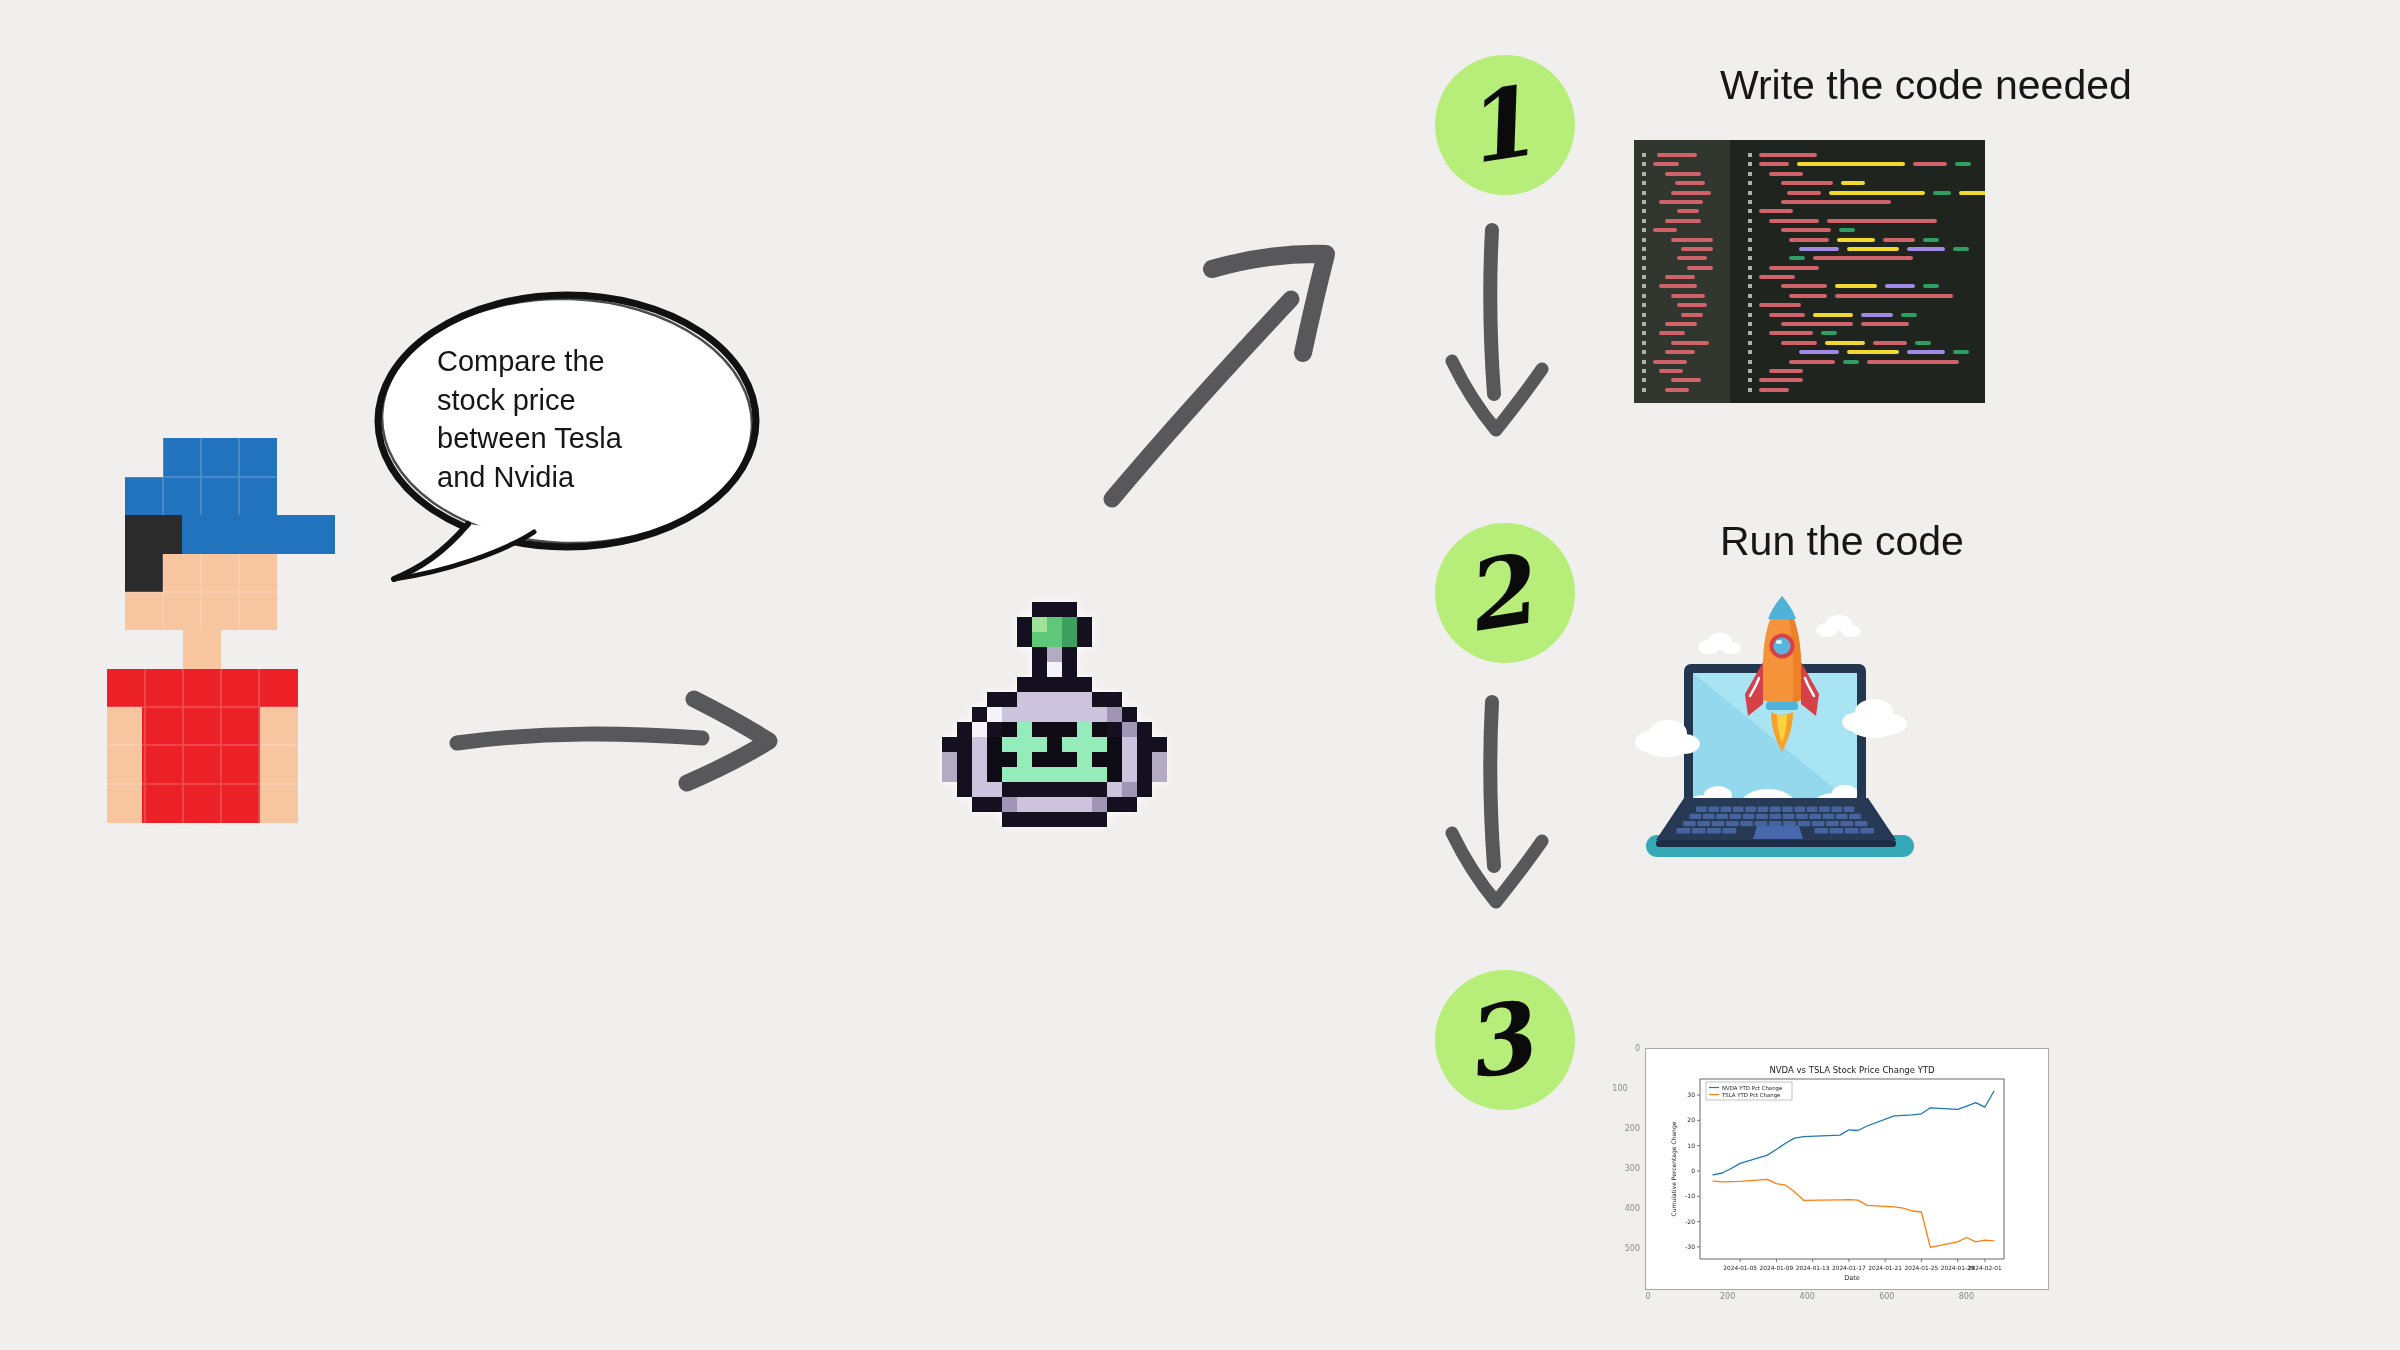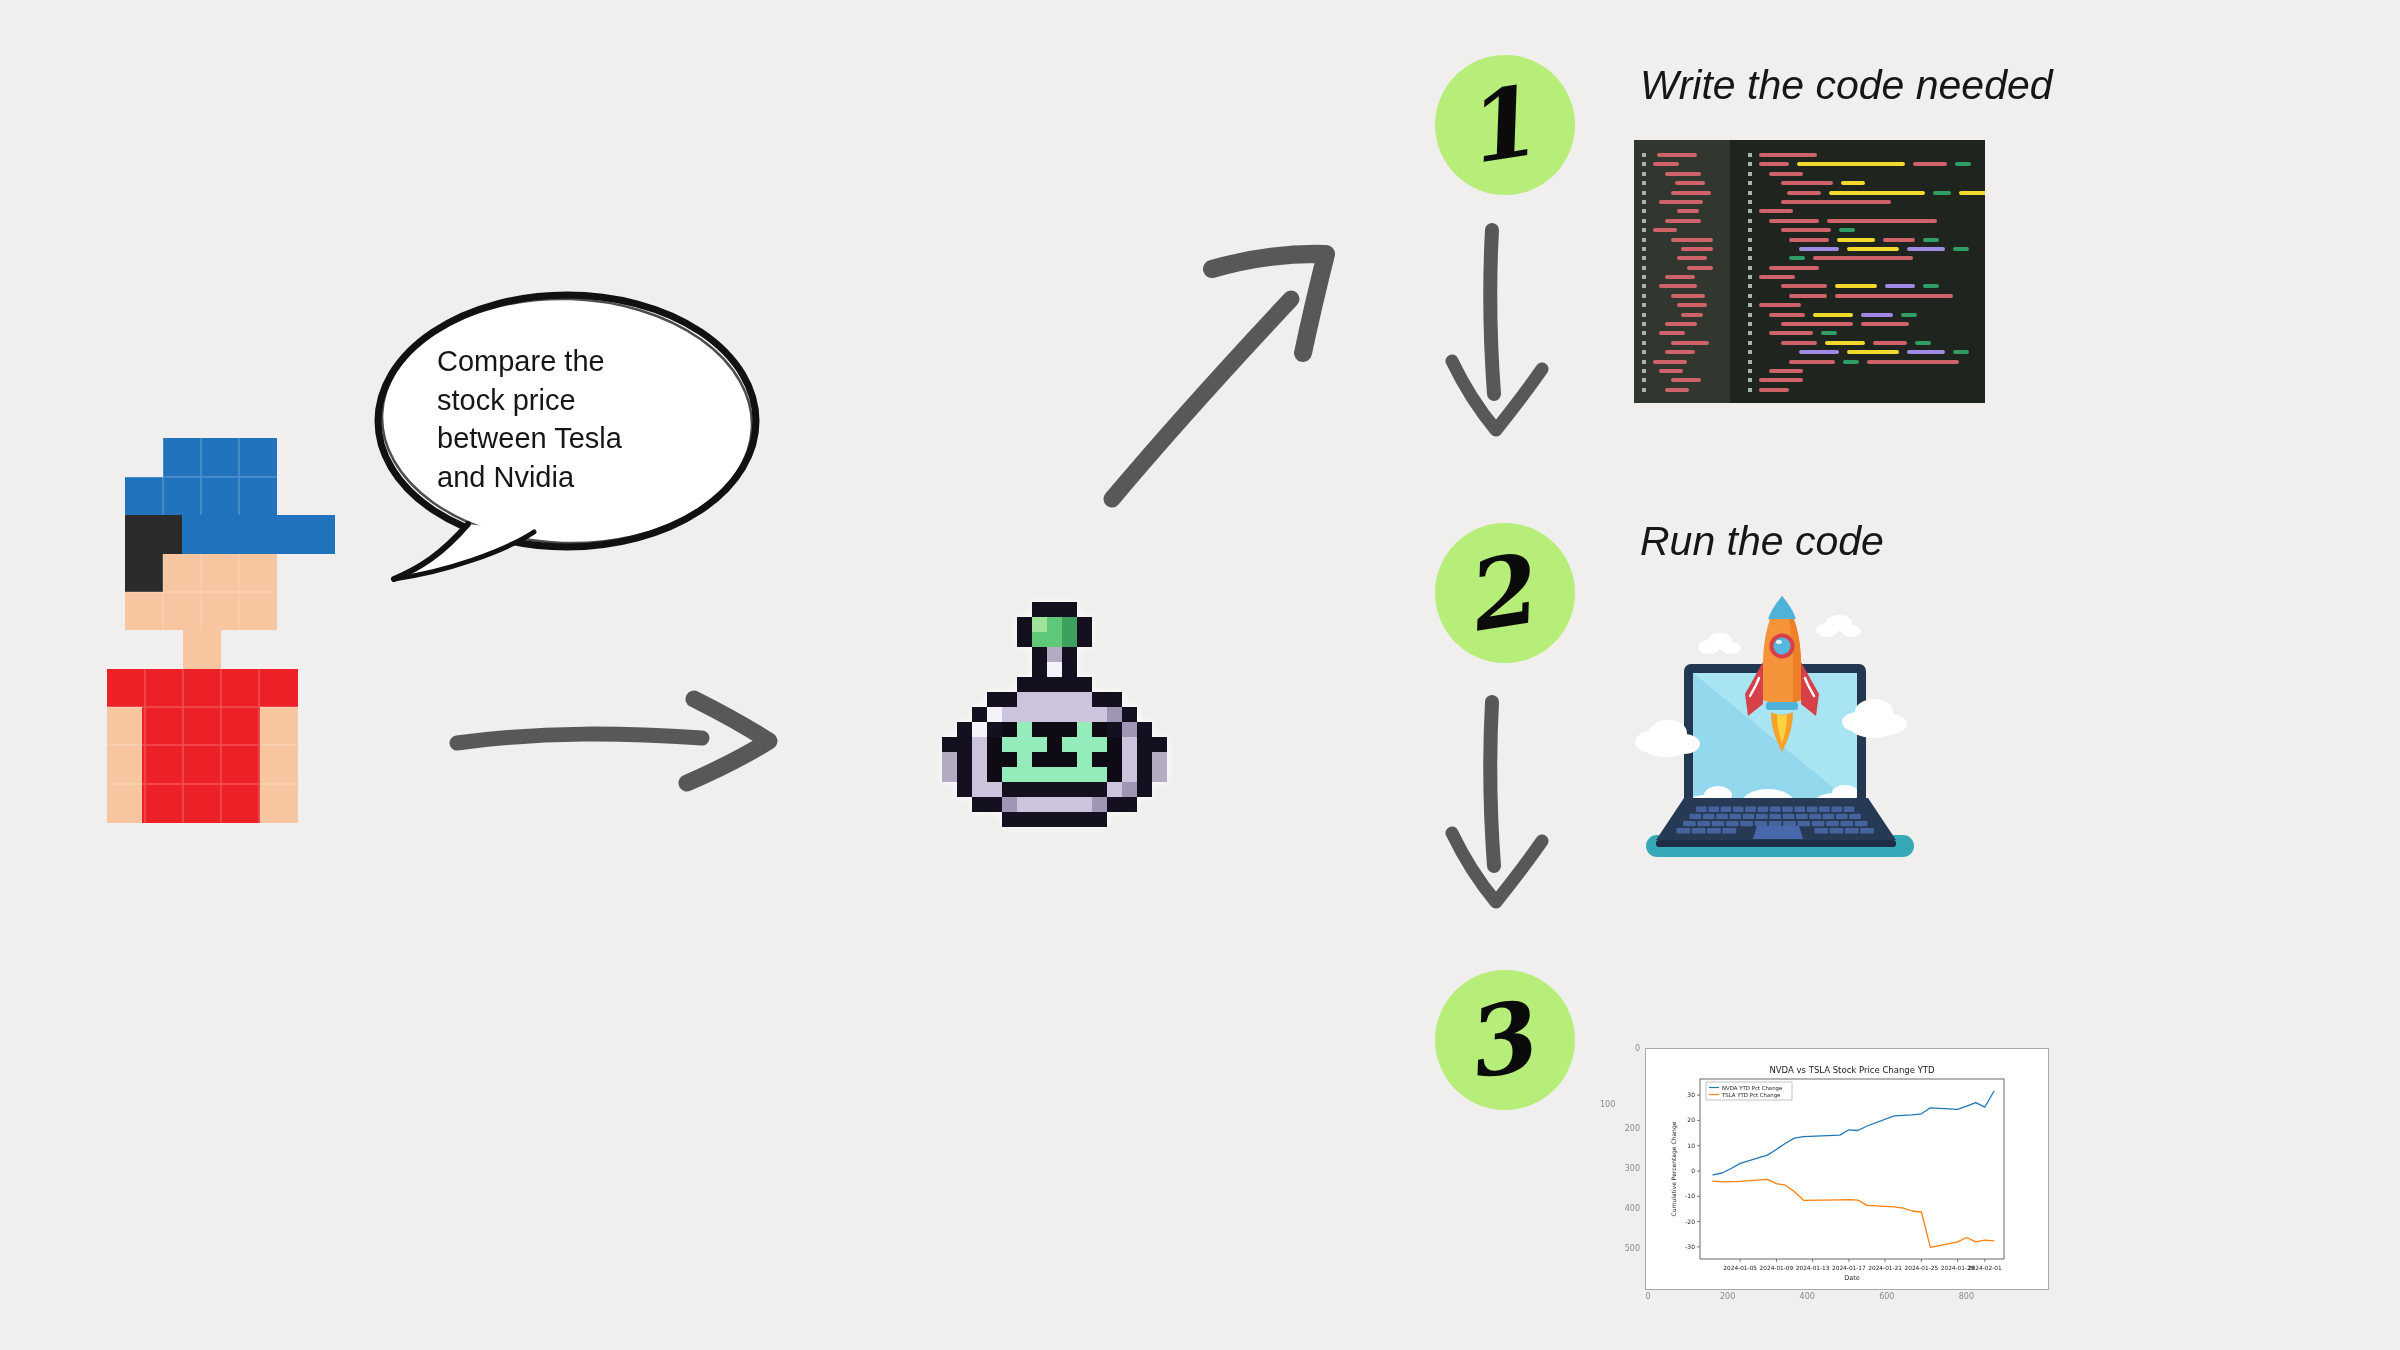--- a/index.html
+++ b/index.html
@@ -12,21 +12,21 @@
   .char-label{position:absolute;font-weight:700;color:#0d0d0d;text-align:center;letter-spacing:1px;}
   #human-label{left:61px;top:852px;width:280px;font-size:54px;}
   #agent-label{left:912px;top:856px;width:280px;font-size:47px;}
 
   .badge{position:absolute;left:1435px;width:140px;height:140px;border-radius:50%;
     display:flex;align-items:center;justify-content:center;background:var(--badge,#b7ee79);}
   #badge-1{top:55px;} #badge-2{top:523px;} #badge-3{top:970px;}
   .badge .num{font-family:"DejaVu Serif",serif;font-style:italic;font-weight:700;
     font-size:96px;line-height:1;transform:rotate(-9deg);color:#0b0b0b;}
 
-  .step-title{position:absolute;left:1640px;font-size:41px;font-weight:500;color:#161616;white-space:nowrap;font-style:italic;}
+  .step-title{position:absolute;left:1720px;font-size:41px;font-weight:500;color:#161616;white-space:nowrap;}
   #title-1{top:62px;} #title-2{top:518px;} #title-3{top:984px;}
 
   #code-editor{position:absolute;left:1634px;top:140px;width:351px;height:263px;
     background:var(--ed-bg,#20241f);}
   #ed-sidebar{position:absolute;left:0;top:0;bottom:0;width:96px;background:var(--ed-side,#31372f);
     padding:13px 0 0 8px;box-sizing:border-box;overflow:hidden;}
   #ed-main{position:absolute;left:96px;top:0;bottom:0;right:0;padding:13px 0 0 18px;
     box-sizing:border-box;overflow:hidden;}
   .ed-row{display:flex;align-items:center;height:4px;margin-bottom:5.4px;}
   .ed-bullet{width:4px;height:4px;background:var(--ed-bullet,#a9b3a6);margin-right:7px;flex:none;}
@@ -643,21 +643,21 @@
           <polyline points="67.0,125.8 76.1,124.0 85.1,119.5 94.2,114.4 121.4,106.1 130.4,100.5 139.5,94.2 148.5,89.1 157.6,87.6 193.8,86.1 202.9,80.8 212.0,81.5 221.0,77.0 248.2,66.8 257.3,66.3 266.3,65.8 275.4,64.8 284.4,58.8 311.6,60.3 320.7,57.2 329.7,53.7 338.8,58.2 347.9,42.3" fill="none" stroke="#1f77b4" stroke-width="1.3" stroke-linejoin="round" stroke-linecap="round"></polyline>
           <polyline points="67.0,132.1 76.1,132.9 85.1,132.6 94.2,132.4 121.4,130.3 130.4,134.7 139.5,136.2 148.5,142.7 157.6,151.3 193.8,150.8 202.9,150.6 212.0,151.1 221.0,156.4 248.2,157.9 257.3,159.2 266.3,162.0 275.4,163.0 284.4,198.4 311.6,192.8 320.7,188.5 329.7,192.8 338.8,191.1 347.9,191.8" fill="none" stroke="#ff7f0e" stroke-width="1.3" stroke-linejoin="round" stroke-linecap="round"></polyline>
           <rect x="60" y="33" width="86" height="18" fill="#ffffff" stroke="#999999" stroke-width="0.6"></rect>
           <line x1="63" y1="38.5" x2="73" y2="38.5" stroke="#1f77b4" stroke-width="1.2"></line>
           <text x="76" y="40.5" font-size="5.4" fill="#222222" font-family="DejaVu Sans, sans-serif">NVDA YTD Pct Change</text>
           <line x1="63" y1="45.5" x2="73" y2="45.5" stroke="#ff7f0e" stroke-width="1.2"></line>
           <text x="76" y="47.5" font-size="5.4" fill="#222222" font-family="DejaVu Sans, sans-serif">TSLA YTD Pct Change</text>
         </svg>
     </div>
   <span class="fig-tick" style="left: 0px; width: 40px; text-align: right; top: 2px;">0</span>
-      <span class="fig-tick" style="left: 0px; width: 40px; text-align: left; top: 42px; margin-top: 16px;">100</span>
+      <span class="fig-tick" style="left: 0px; width: 40px; text-align: center; top: 42px;">100</span>
       <span class="fig-tick" style="left: 0px; width: 40px; text-align: right; top: 82px;">200</span>
       <span class="fig-tick" style="left: 0px; width: 40px; text-align: right; top: 122px;">300</span>
       <span class="fig-tick" style="left: 0px; width: 40px; text-align: right; top: 162px;">400</span>
       <span class="fig-tick" style="left: 0px; width: 40px; text-align: right; top: 202px;">500</span>
       <span class="fig-tick" style="left: 33px; width: 30px; text-align: center; top: 250px;">0</span>
       <span class="fig-tick" style="left: 112.6px; width: 30px; text-align: center; top: 250px;">200</span>
       <span class="fig-tick" style="left: 192.2px; width: 30px; text-align: center; top: 250px;">400</span>
       <span class="fig-tick" style="left: 271.8px; width: 30px; text-align: center; top: 250px;">600</span>
       <span class="fig-tick" style="left: 351.4px; width: 30px; text-align: center; top: 250px;">800</span>
     </div>

